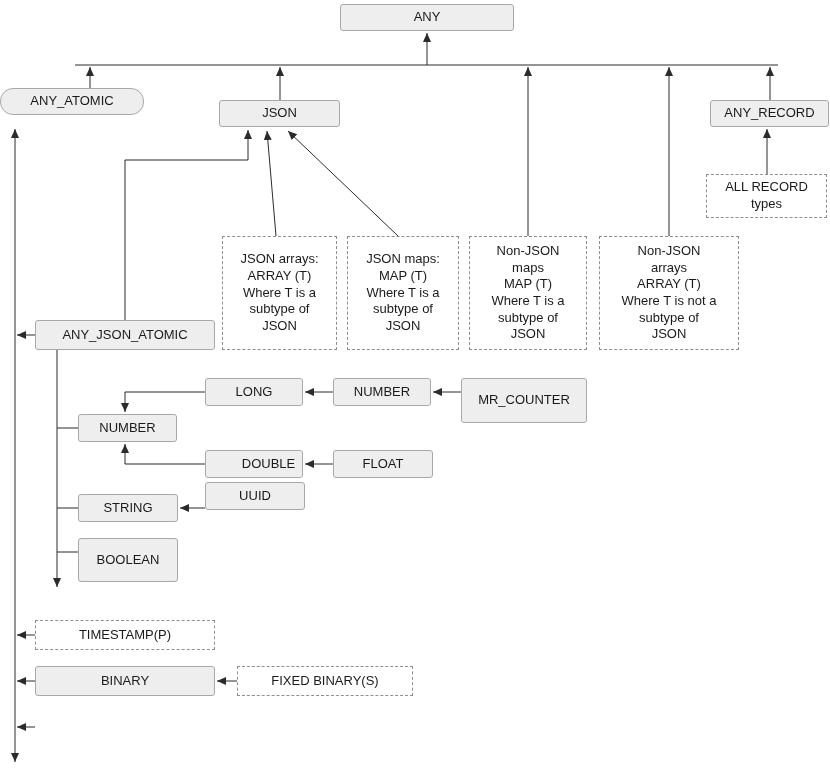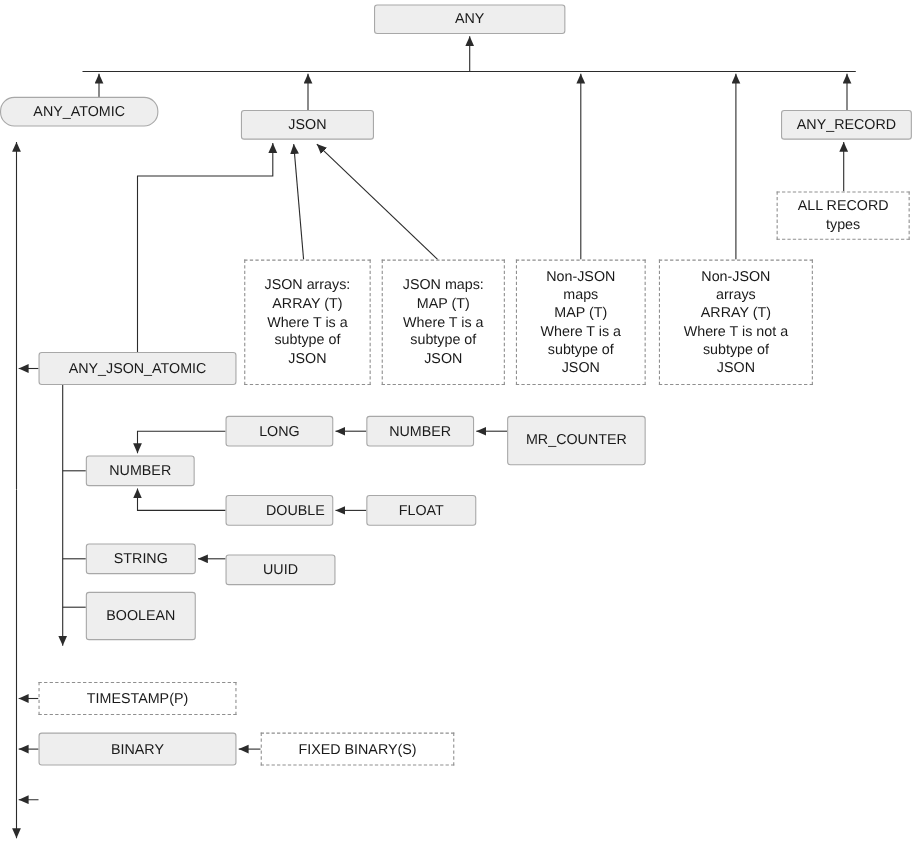--- a/index.html
+++ b/index.html
@@ -101,20 +101,20 @@
 
   <div class="node solid" style="left:35px;  top:320px; width:180px; height:30px;">ANY_JSON_ATOMIC</div>
 
   <div class="node solid" style="left:205px; top:378px; width:98px;  height:28px;">LONG</div>
   <div class="node solid" style="left:333px; top:378px; width:98px;  height:28px;">NUMBER</div>
   <div class="node solid" style="left:461px; top:378px; width:126px; height:45px;">MR_COUNTER</div>
   <div class="node solid" style="left:78px;  top:414px; width:99px;  height:28px;">NUMBER</div>
   <div class="node solid" style="left:205px; top:450px; width:98px;  height:28px;padding-left:29px;">DOUBLE</div>
   <div class="node solid" style="left:333px; top:450px; width:100px; height:28px;">FLOAT</div>
   <div class="node solid" style="left:78px;  top:494px; width:100px; height:28px;">STRING</div>
-  <div class="node solid" style="left:205px; top:504px; width:100px; height:28px;">UUID</div>
+  <div class="node solid" style="left:205px; top:482px; width:100px; height:28px;">UUID</div>
   <div class="node solid" style="left:78px;  top:538px; width:100px; height:44px;">BOOLEAN</div>
 
   <div class="node dashed" style="left:35px;  top:620px; width:180px; height:30px;">TIMESTAMP(P)</div>
   <div class="node solid" style="left:35px;  top:666px; width:180px; height:30px;">BINARY</div>
   <div class="node dashed" style="left:237px; top:666px; width:176px; height:30px;">FIXED BINARY(S)</div>
 
 </div>
 
 </body></html>

